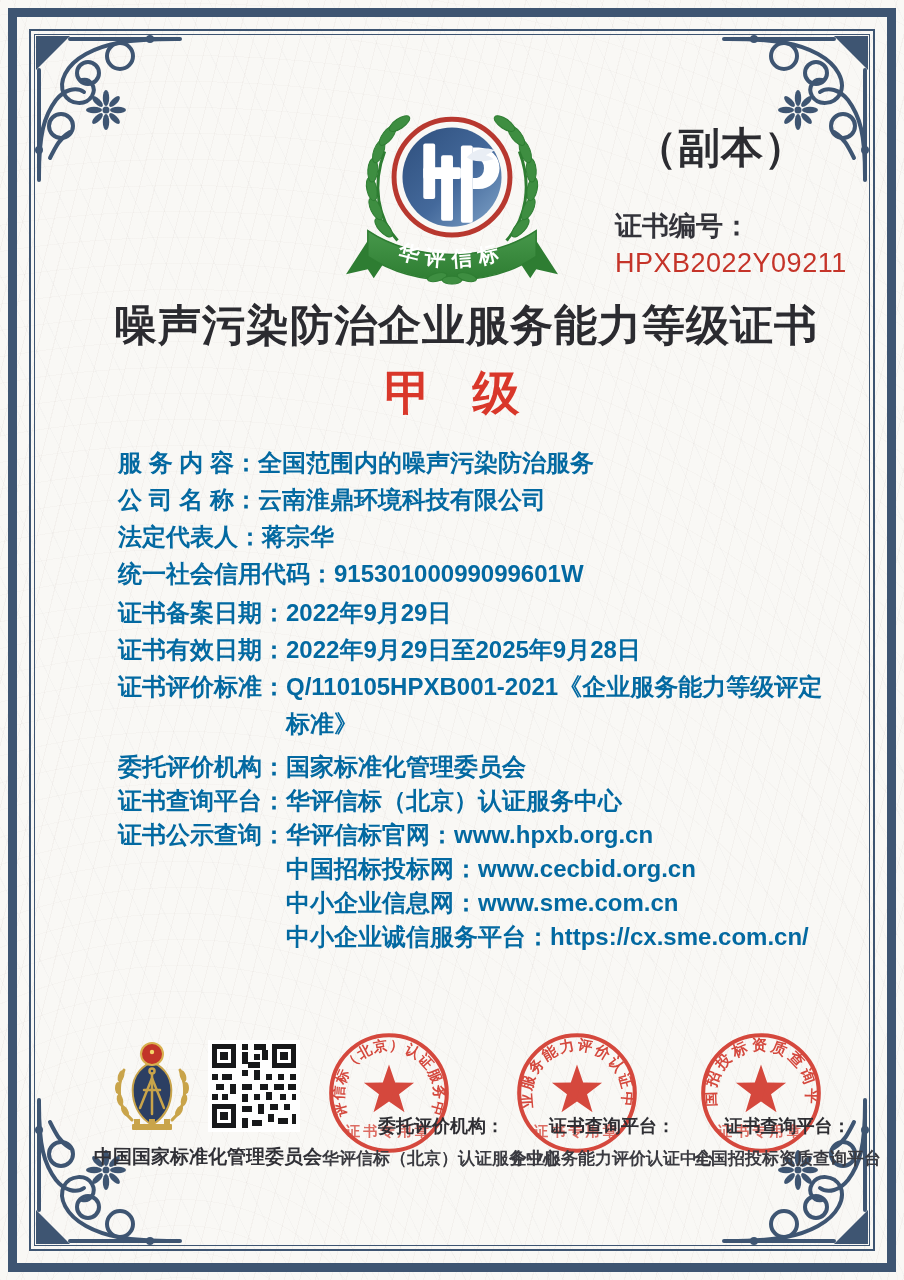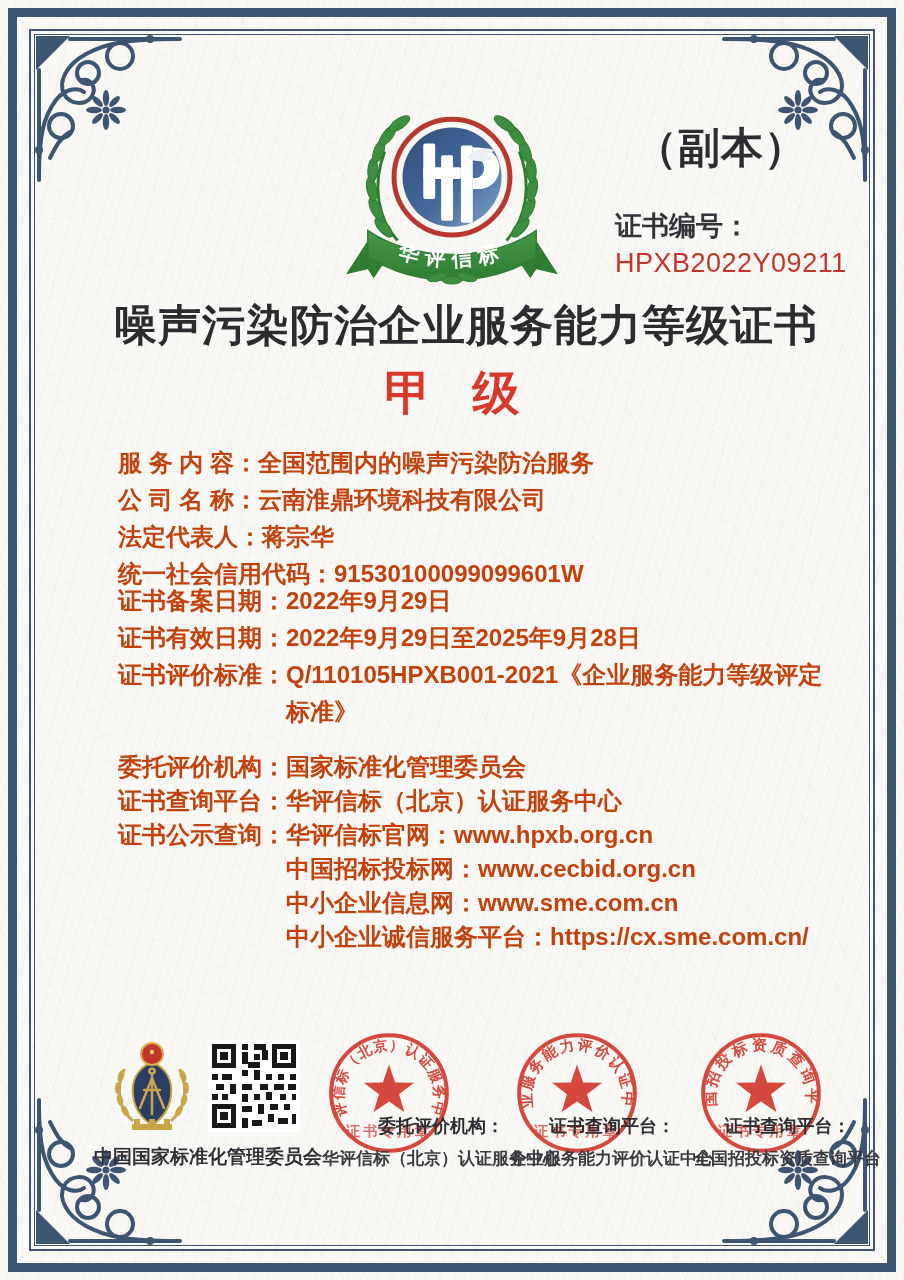--- a/index.html
+++ b/index.html
@@ -31,25 +31,25 @@
   .copy-block{position:absolute;left:615px;top:120px;}
   .copy-label{font-size:42px;font-weight:700;color:#2c2c31;letter-spacing:1px;margin-left:20px;}
   .cert-no-label{margin-top:32px;font-size:27px;font-weight:700;color:#33333a;}
   .cert-no-value{margin-top:4px;font-size:27px;font-weight:400;color:#c53429;letter-spacing:.5px;}
 
   .title{position:absolute;top:297px;left:14px;width:100%;text-align:center;
     font-size:43px;font-weight:800;color:#2b2b30;letter-spacing:1px;}
   .grade{position:absolute;top:362px;left:0;width:100%;text-align:center;
     font-size:47px;font-weight:800;color:#d9372a;letter-spacing:14px;text-indent:14px;}
 
-  .block{position:absolute;left:118px;right:70px;font-size:24px;font-weight:600;color:#c2410c;}
+  .block{position:absolute;left:118px;right:70px;font-size:24px;font-weight:600;color:#0369a1;}
   .block .line{display:flex;align-items:flex-start;}
   .block .lbl{white-space:nowrap;}
   .b-info{top:444px;line-height:37px;}
-  .b-dates{top:582px;line-height:37px;}
+  .b-dates{top:594px;line-height:37px;}
   .b-agency{top:750px;line-height:34px;}
   .indent{margin-left:168px;}
 
   
   .authority{position:absolute;left:94px;top:1040px;width:215px;text-align:center;}
   .authority .art{display:flex;justify-content:center;align-items:flex-start;gap:8px;}
   .authority-caption{margin-top:8px;font-size:19px;font-weight:600;color:#303036;white-space:nowrap;}
   .seal-group{position:absolute;top:1022px;width:260px;height:160px;}
   .sg1{left:310px;} .sg2{left:498px;} .sg3{left:682px;}
   .seal{position:absolute;top:0;left:8px;width:142px;height:142px;opacity:.92;}

